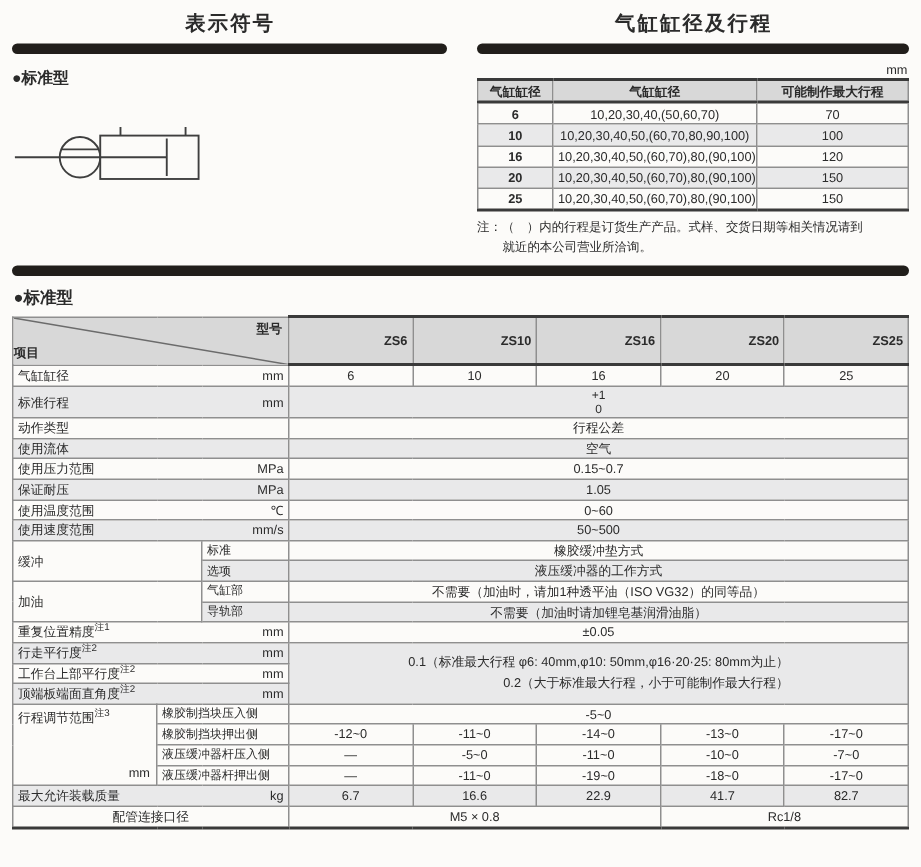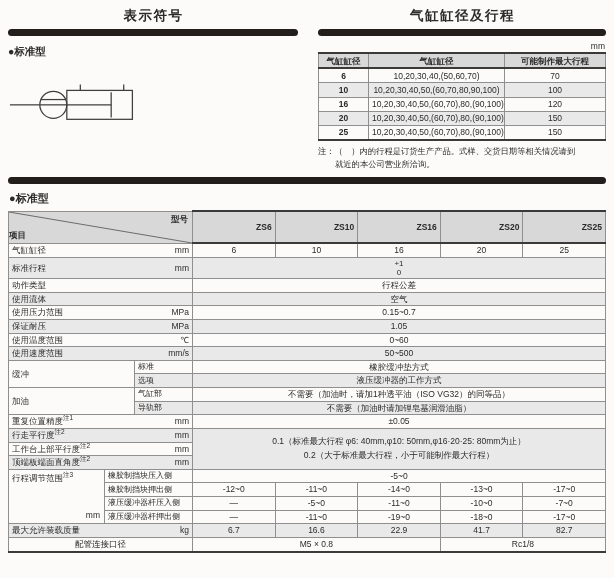--- a/index.html
+++ b/index.html
@@ -49,21 +49,21 @@
   .spec td.sub { text-align:left; font-size:8px;margin-left:44px; }
   .spec tr.last td { border-bottom:2px solid #3a3a3a;text-align:center; }
   sup.sn { font-size:6.5px; vertical-align:super; line-height:0; }
 
   .corner { position:relative; background:#d8d8d8; border-top:2px solid #3a3a3a; border-bottom:2px solid #3a3a3a; height:32px; padding:0; }
   .corner svg.diag { position:absolute; left:0; top:0; width:100%; height:100%; }
   .corner .tr-lbl { position:absolute; top:2px; right:4px; font-weight:bold; }
   .corner .bl-lbl { position:absolute; bottom:2px; left:0; font-weight:bold; }
 
   .stack { line-height:1.15; font-size:8px; }
-  .par-val { display:inline-block; text-align:center; line-height:1.6; white-space:nowrap; }
+  .par-val { display:inline-block; text-align:right; line-height:1.6; white-space:nowrap; }
   .saj { display:flex; flex-direction:column; justify-content:space-between; height:100%; min-height:48px; text-align:left; }
   .saj .unit-br { text-align:right; padding-right:1px; }
 </style>
 </head>
 <body>
 
 <div class="top">
 
   <div class="top-left">
     <div class="sec-title">表示符号</div>

